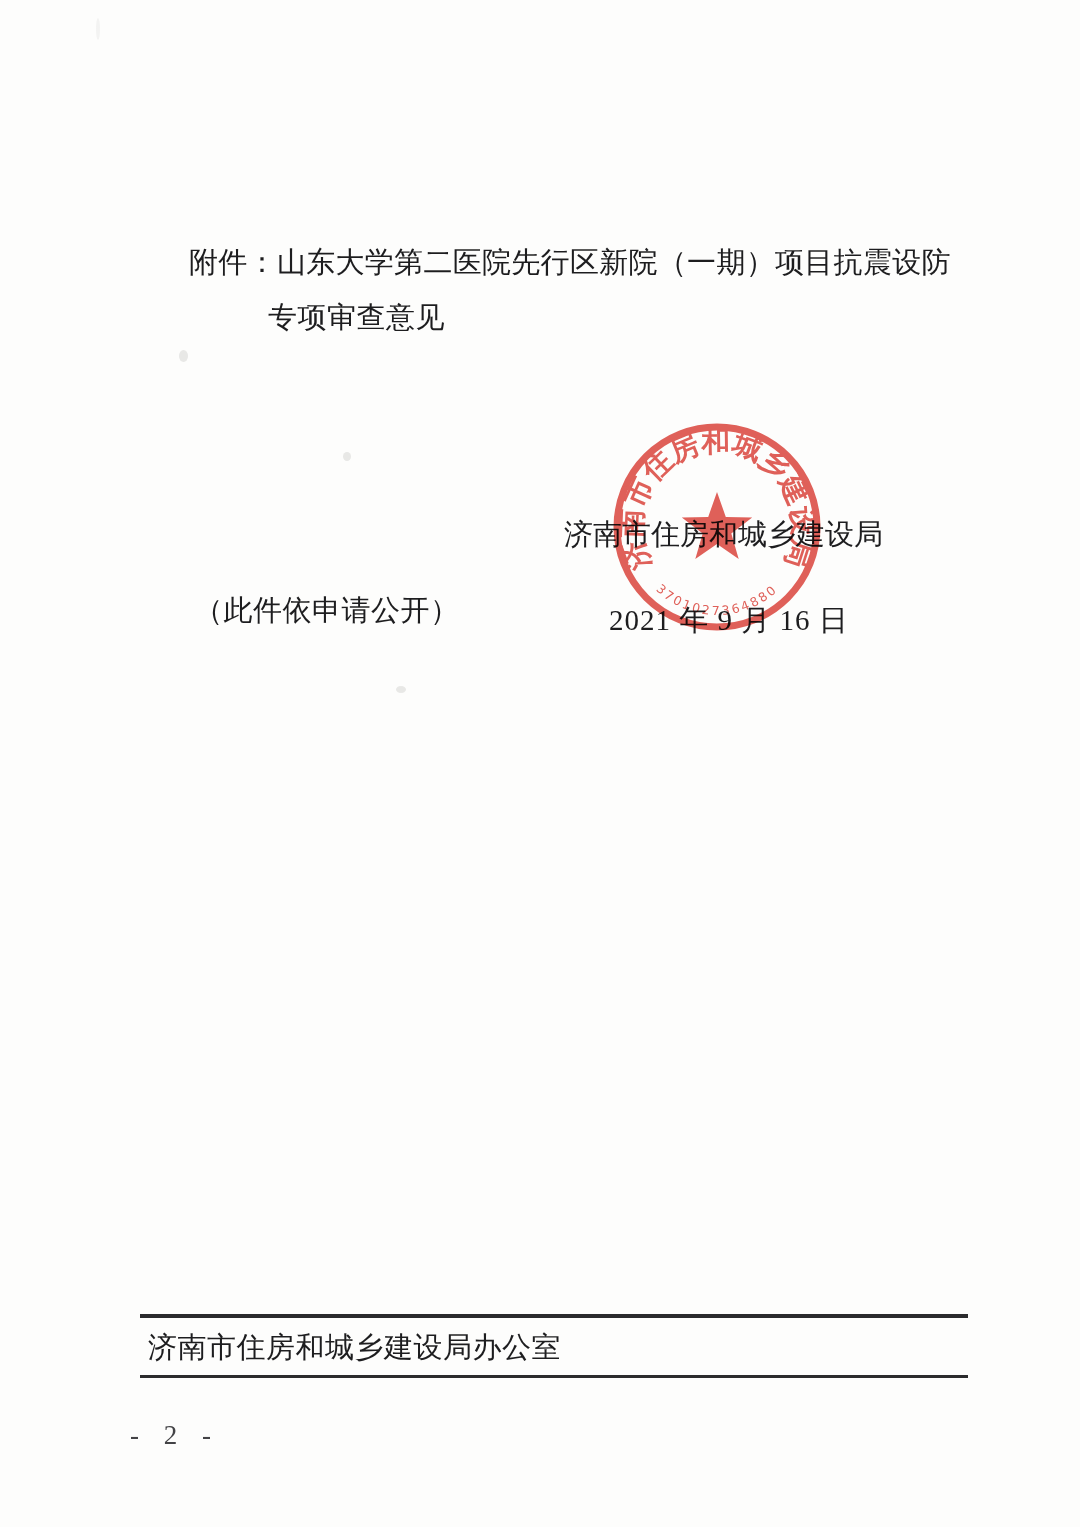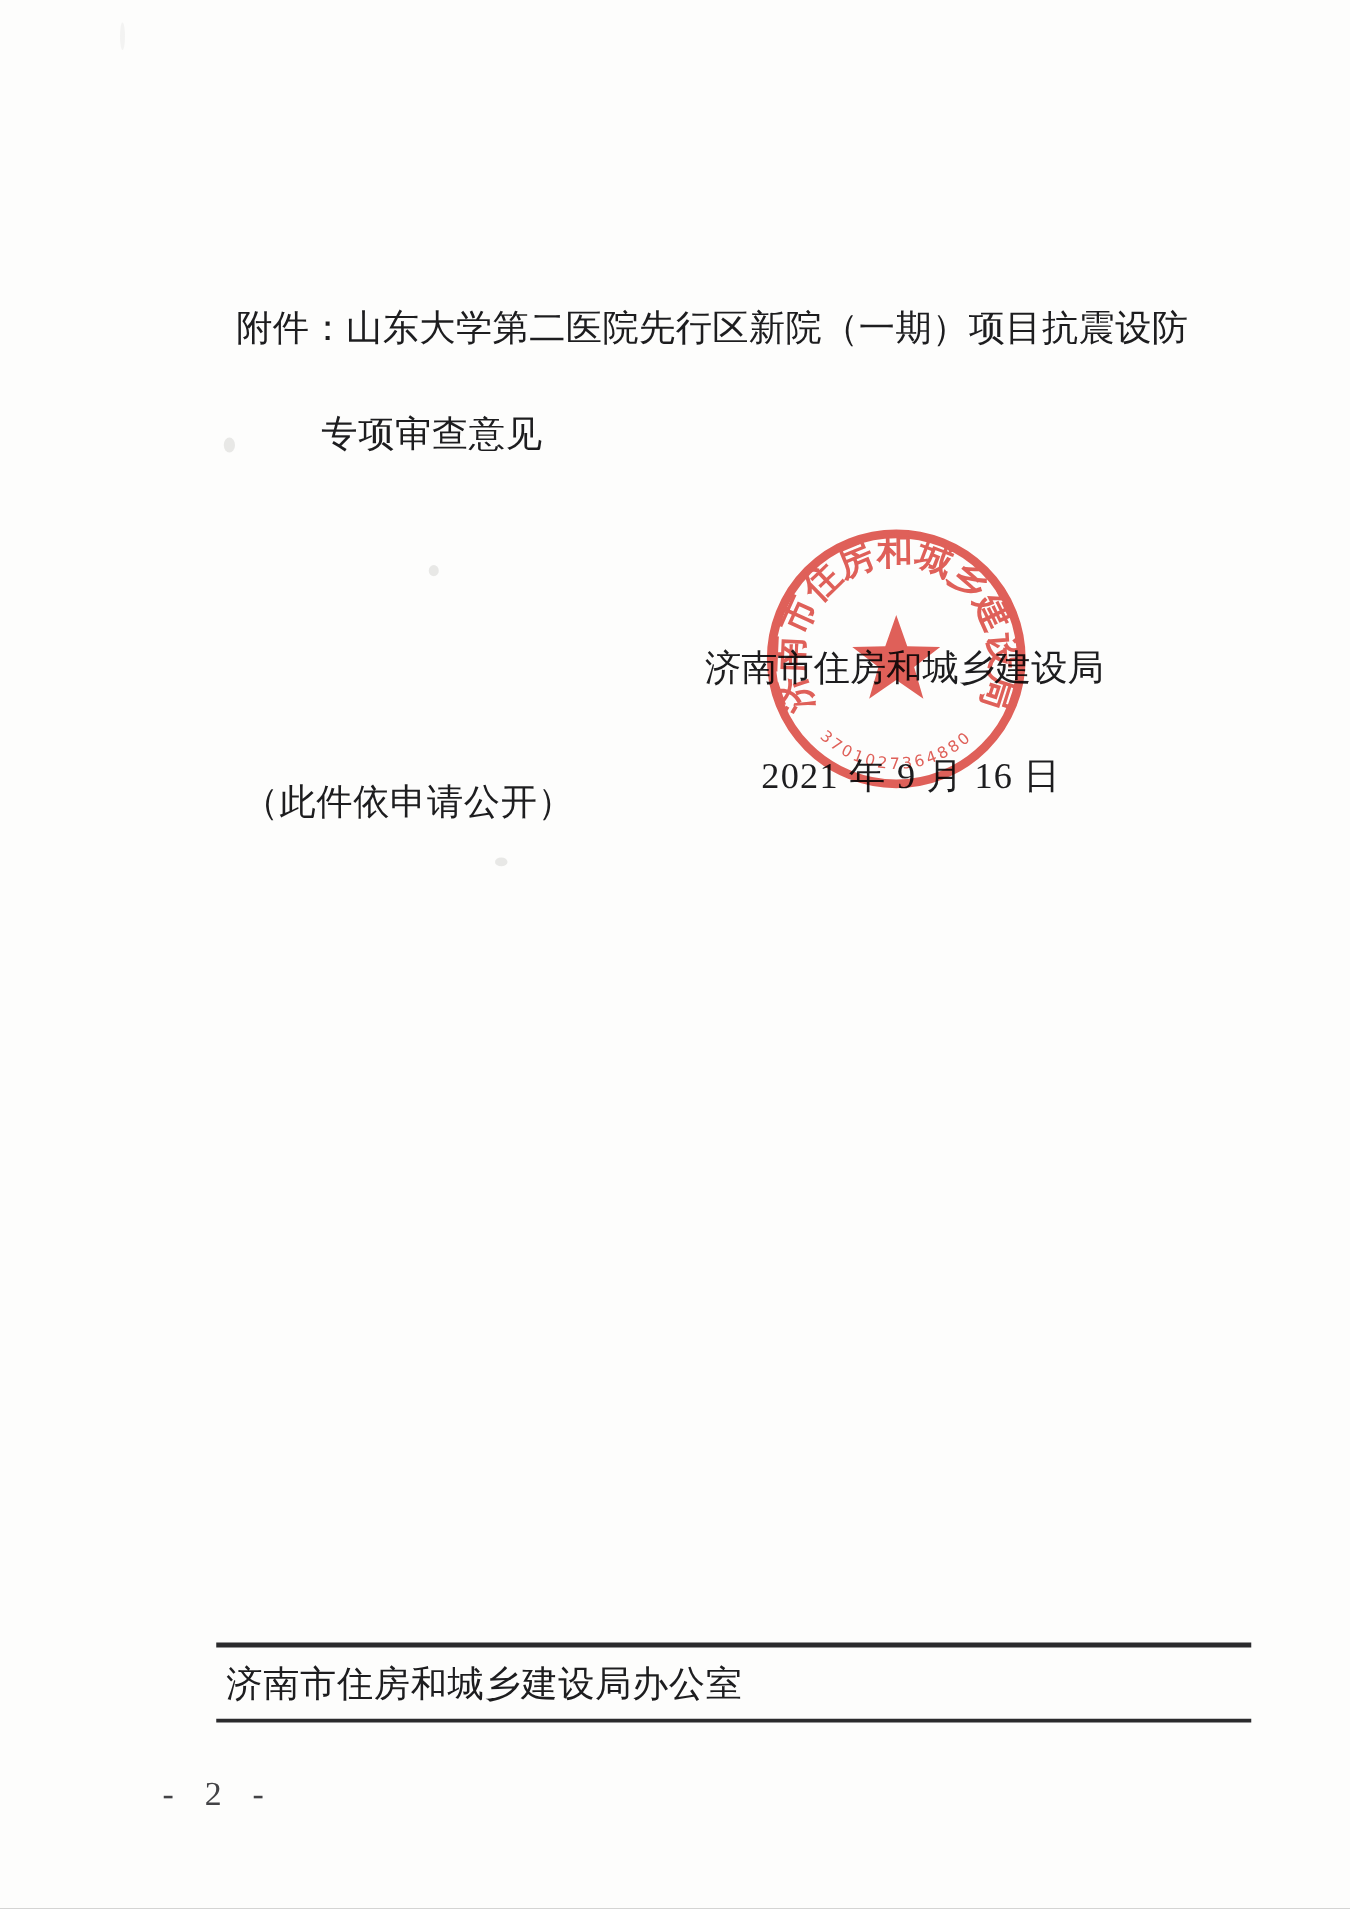--- a/index.html
+++ b/index.html
@@ -19,26 +19,25 @@
   .attachment-line1 {
     position: absolute;
     left: 189px;
     top: 243px;
     font-size: 29px;
     letter-spacing: 0.3px;
     white-space: nowrap;
   }
   .attachment-line2 {
     position: absolute;
-    left: 257px;
+    left: 268px;
     top: 298px;
     font-size: 29px;
     letter-spacing: 0.5px;
     white-space: nowrap;
-    margin-top: 30px;
   }
 
   
   .agency-name {
     position: absolute;
     left: 564px;
     top: 515px;
     font-size: 29px;
     letter-spacing: 0;
     white-space: nowrap;
@@ -48,21 +47,21 @@
     left: 609px;
     top: 569px;
     font-size: 29px;
     letter-spacing: 1px;
     white-space: nowrap;
     margin-top: 32px;
   }
   .disclosure-note {
     position: absolute;
     left: 194px;
-    top: 622px;
+    top: 591px;
     font-size: 29px;
     letter-spacing: 0.5px;
     white-space: nowrap;
   }
 
   
   .seal {
     position: absolute;
     left: 607px;
     top: 417px;
@@ -84,21 +83,20 @@
     top: 1314px;
     width: 828px;
     box-sizing: border-box;
     border-top: 4px solid #2b2b2d;
     border-bottom: 3px solid #2b2b2d;
     height: 64px;
     display: flex;
     align-items: center;
     padding: 2px 20px 0 8px;
     font-size: 29px;
-    margin-left: 33px;
   }
   .footer-office { white-space: nowrap; letter-spacing: 0.5px; }
   .footer-printdate { white-space: nowrap; letter-spacing: 1px; }
 
   
   .page-number {
     position: absolute;
     left: 130px;
     top: 1420px;
     font-size: 27px;

